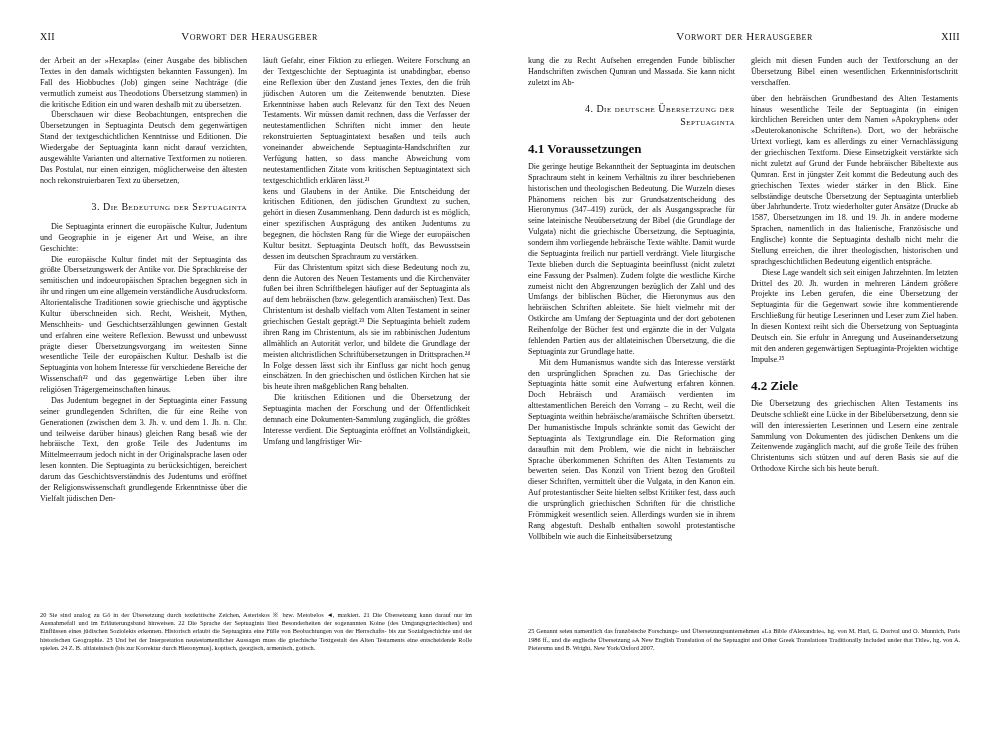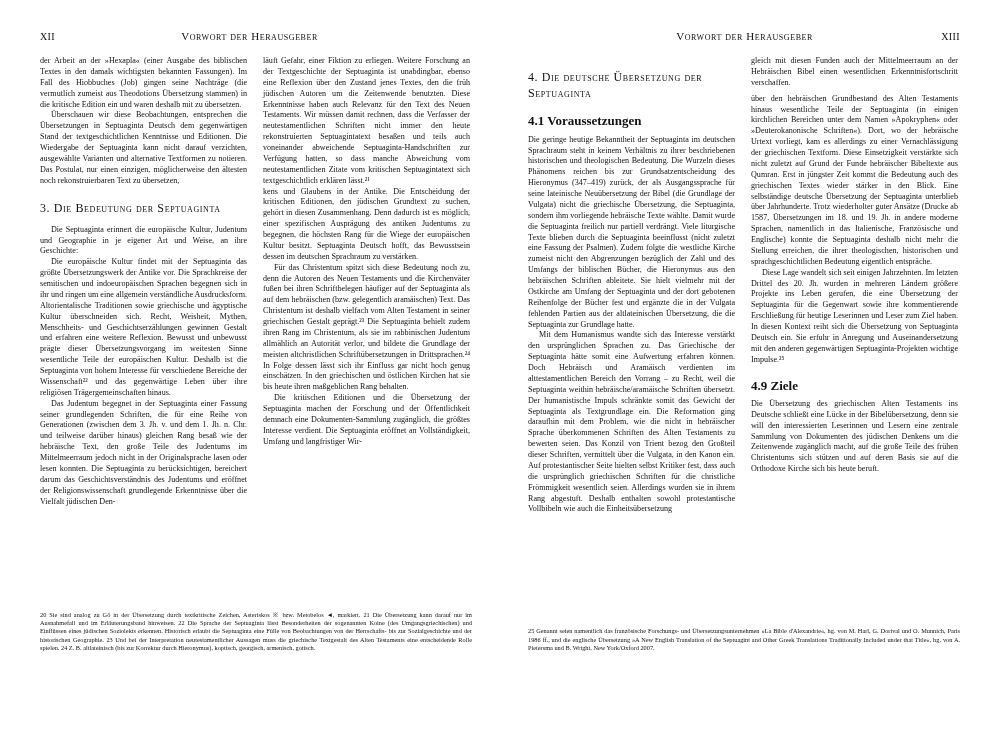--- a/index.html
+++ b/index.html
@@ -68,22 +68,22 @@
   }
   .page.right .col { width: 207px; }
   p {
     margin: 0;
   }
   p.ind { text-indent: 11px; }
   p.noind { text-indent: 0; }
 
   h2.section {
     font-variant: small-caps;
-    font-size: 12px;
-    text-align: left;
+    font-size: 10px;
+    text-align: right;
     font-weight: normal;
     letter-spacing: 0.05em;
     margin: 13px 0 9px 0;
   }
   h3.sub {
     font-size: 13px;
     font-weight: bold;
     margin: 11px 0 5px 0;
     text-align: left;
   }
@@ -140,31 +140,32 @@
   </div>
 
   <div class="page right">
     <div class="runhead right">
       <span class="title">Vorwort der Herausgeber</span>
       <span class="folio">XIII</span>
     </div>
 
     <div class="cols">
       <div class="col">
+        <p class="noind">kung die zu Recht Aufsehen erregenden Funde biblischer Handschriften zwischen Qumran und Massada. Sie kann nicht zuletzt im Ab-</p>
         <h2 class="section">4. Die deutsche Übersetzung der Septuaginta</h2>
         <h3 class="sub">4.1  Voraussetzungen</h3>
         <p class="noind">Die geringe heutige Bekanntheit der Septuaginta im deutschen Sprachraum steht in keinem Verhältnis zu ihrer beschriebenen historischen und theologischen Bedeutung. Die Wurzeln dieses Phänomens reichen bis zur Grundsatzentscheidung des Hieronymus (347–419) zurück, der als Ausgangssprache für seine lateinische Neuübersetzung der Bibel (die Grundlage der Vulgata) nicht die griechische Übersetzung, die Septuaginta, sondern ihm vorliegende hebräische Texte wählte. Damit wurde die Septuaginta freilich nur partiell verdrängt. Viele liturgische Texte blieben durch die Septuaginta beeinflusst (nicht zuletzt eine Fassung der Psalmen). Zudem folgte die westliche Kirche zumeist nicht den Abgrenzungen bezüglich der Zahl und des Umfangs der biblischen Bücher, die Hieronymus aus den hebräischen Schriften ableitete. Sie hielt vielmehr mit der Ostkirche am Umfang der Septuaginta und der dort gebotenen Reihenfolge der Bücher fest und ergänzte die in der Vulgata fehlenden Partien aus der altlateinischen Übersetzung, die die Septuaginta zur Grundlage hatte.</p>
         <p class="ind">Mit dem Humanismus wandte sich das Interesse verstärkt den ursprünglichen Sprachen zu. Das Griechische der Septuaginta hätte somit eine Aufwertung erfahren können. Doch Hebräisch und Aramäisch verdienten im alttestamentlichen Bereich den Vorrang – zu Recht, weil die Septuaginta weithin hebräische/aramäische Schriften übersetzt. Der humanistische Impuls schränkte somit das Gewicht der Septuaginta als Textgrundlage ein. Die Reformation ging daraufhin mit dem Problem, wie die nicht in hebräischer Sprache überkommenen Schriften des Alten Testaments zu bewerten seien. Das Konzil von Trient bezog den Großteil dieser Schriften, vermittelt über die Vulgata, in den Kanon ein. Auf protestantischer Seite hielten selbst Kritiker fest, dass auch die ursprünglich griechischen Schriften für die christliche Frömmigkeit wesentlich seien. Allerdings wurden sie in ihrem Rang abgestuft. Deshalb enthalten sowohl protestantische Vollbibeln wie auch die Einheitsübersetzung</p>
       </div>
       <div class="col">
-        <p class="noind">gleich mit diesen Funden auch der Mittelmeerraum an der Hebräischen Bibel einen wesentlichen Erkenntnisfortschritt verschaffen.</p>
+        <p class="noind">gleich mit diesen Funden auch der Textforschung an der Übersetzung Bibel einen wesentlichen Erkenntnisfortschritt verschaffen.</p>
         <div class="gap"></div>
         <p class="noind">über den hebräischen Grundbestand des Alten Testaments hinaus wesentliche Teile der Septuaginta (in einigen kirchlichen Bereichen unter dem Namen »Apokryphen« oder »Deuterokanonische Schriften«). Dort, wo der hebräische Urtext vorliegt, kam es allerdings zu einer Vernachlässigung der griechischen Textform. Diese Einsetzigkeit verstärkte sich nicht zuletzt auf Grund der Funde hebräischer Bibeltexte aus Qumran. Erst in jüngster Zeit kommt die Bedeutung auch des griechischen Textes wieder stärker in den Blick. Eine selbständige deutsche Übersetzung der Septuaginta unterblieb über Jahrhunderte. Trotz wiederholter guter Ansätze (Drucke ab 1587, Übersetzungen im 18. und 19. Jh. in andere moderne Sprachen, namentlich in das Italienische, Französische und Englische) konnte die Septuaginta deshalb nicht mehr die Stellung erreichen, die ihrer theologischen, historischen und sprachgeschichtlichen Bedeutung eigentlich entspräche.</p>
         <p class="ind">Diese Lage wandelt sich seit einigen Jahrzehnten. Im letzten Drittel des 20. Jh. wurden in mehreren Ländern größere Projekte ins Leben gerufen, die eine Übersetzung der Septuaginta für die Gegenwart sowie ihre kommentierende Erschließung für heutige Leserinnen und Leser zum Ziel haben. In diesen Kontext reiht sich die Übersetzung von Septuaginta Deutsch ein. Sie erfuhr in Anregung und Auseinandersetzung mit den anderen gegenwärtigen Septuaginta-Projekten wichtige Impulse.²⁵</p>
-        <h3 class="sub">4.9  Ziele</h3>
+        <h3 class="sub">4.2  Ziele</h3>
         <p class="noind">Die Übersetzung des griechischen Alten Testaments ins Deutsche schließt eine Lücke in der Bibelübersetzung, denn sie will den interessierten Leserinnen und Lesern eine zentrale Sammlung von Dokumenten des jüdischen Denkens um die Zeitenwende zugänglich macht, auf die große Teile des frühen Christentums sich stützen und auf deren Basis sie auf die Orthodoxe Kirche sich bis heute beruft.</p>
       </div>
     </div>
 
     <div class="notes">
       <span class="note-block">25 Genannt seien namentlich das französische Forschungs- und Übersetzungsunternehmen »La Bible d'Alexandrie«, hg. von M. Harl, G. Dorival und O. Munnich, Paris 1986 ff., und die englische Übersetzung »A New English Translation of the Septuagint and Other Greek Translations Traditionally Included under that Title«, hg. von A. Pietersma und B. Wright, New York/Oxford 2007.</span>
     </div>
   </div>
 
 </div>

